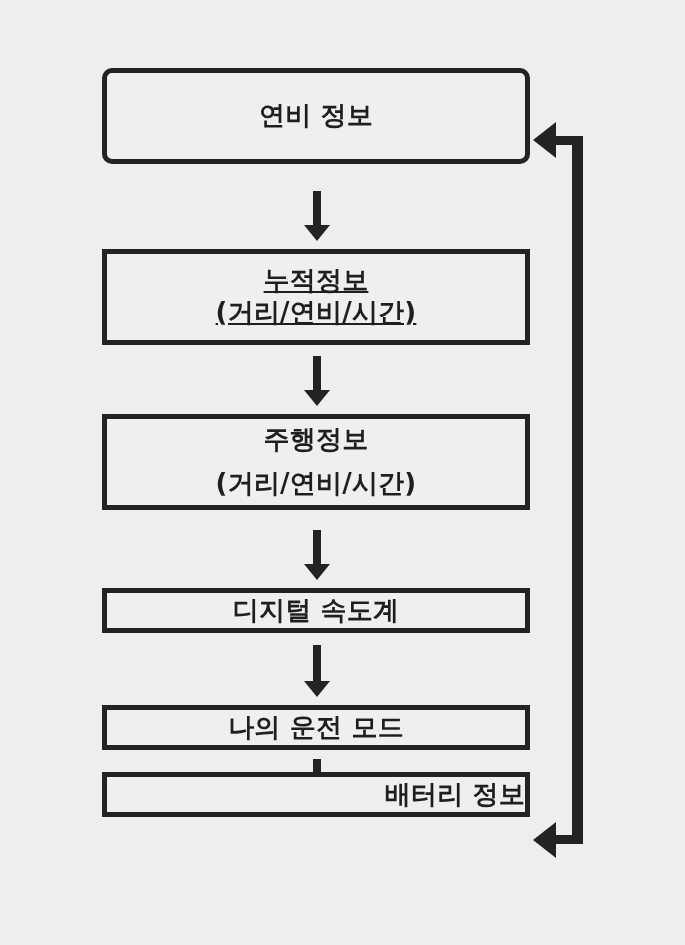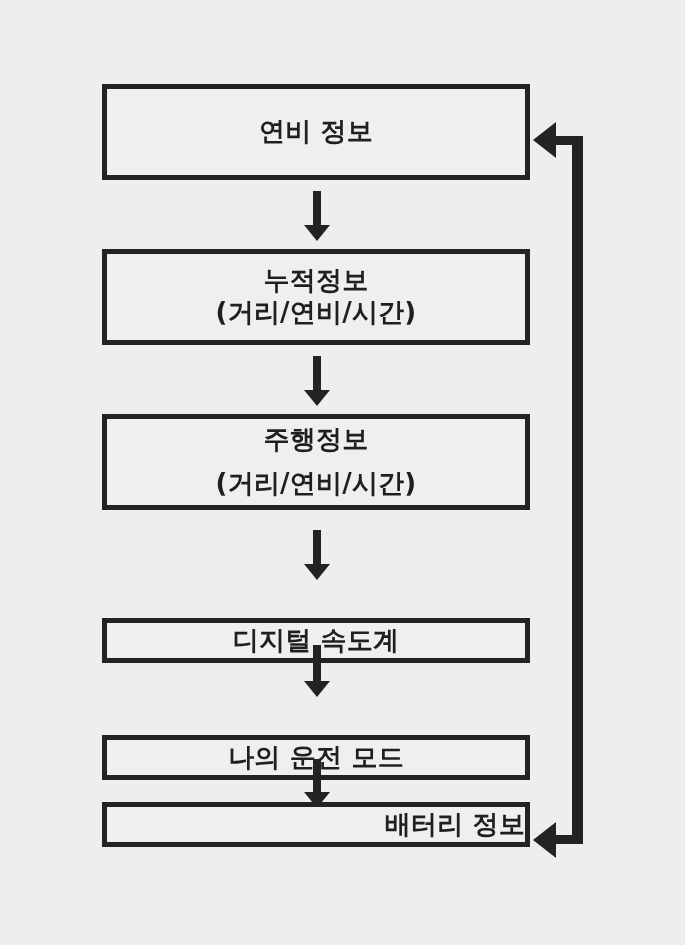--- a/index.html
+++ b/index.html
@@ -37,24 +37,24 @@
     line-height: 1.22;
     text-align: center;
     letter-spacing: 0.2px;
   }
   .node .line {
     display: block;
     font-size: 26px;
     white-space: nowrap;
   }
   .node.two-line { height: 96px; }
-  .node.one-line { height: 45px; margin-top: 30px; }
+  .node.one-line { height: 45px; }
 
-  #node-0 { top: 84px; }
-  #node-1 { top: 249px; }
+  #node-0 { top: 68px; border-radius: 10px; }
+  #node-1 { top: 249px; text-decoration: underline; }
   #node-2 { top: 414px; gap: 12px; }
   #node-3 { top: 588px; }
   #node-4 { top: 705px; text-align: right; }
   #node-5 { top: 772px; align-items: flex-end; }
 
   
   .down-arrow {
     position: absolute;
     left: 304px;
     width: 26px;

